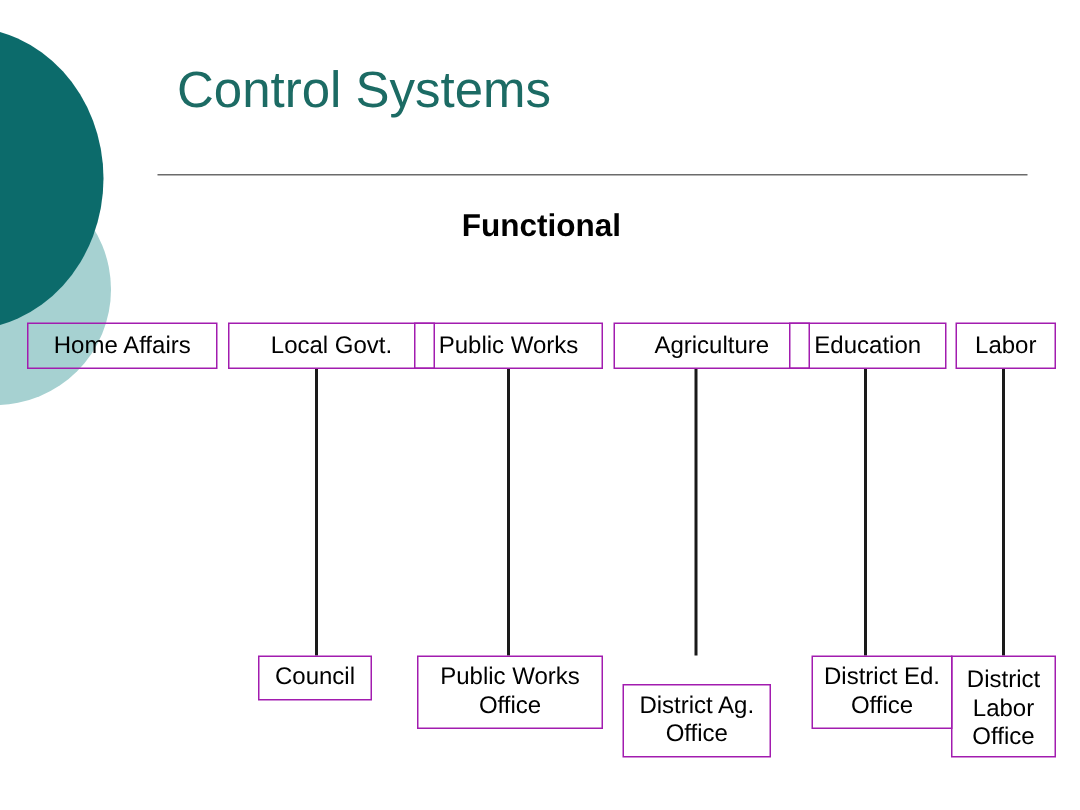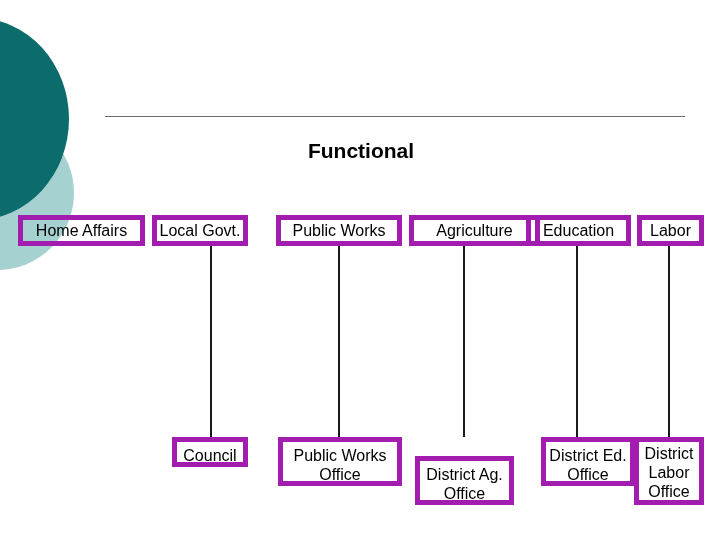--- a/index.html
+++ b/index.html
@@ -88,21 +88,21 @@
     position: absolute;
     left: 0; top: 0;
     width: 720px;
     height: 540px;
     z-index: 4;
   }
 
   .node {
     position: absolute;
     box-sizing: border-box;
-    border: 5px solid #a21caf;
+    border: 1px solid #a21caf;
     background: transparent;
     color: #000000;
     font-size: 16px;
     line-height: 19px;
     display: flex;
     align-items: center;
     justify-content: center;
     text-align: center;
     padding: 1px 3px;
   }
@@ -117,37 +117,38 @@
   }
 </style>
 </head>
 <body>
 
 <div id="slide">
 
   <div class="deco-circle" id="circle-light"></div>
   <div class="deco-circle" id="circle-dark"></div>
 
+  <div id="page-title">Control Systems</div>
 
   <div id="title-divider"></div>
 
   <div id="subtitle">
     <span id="subtitle-inner">Functional</span>
   </div>
 
   <div id="org-chart">
       <div class="connector" style="left: 210px; top: 246px; height: 191px;"></div>
       <div class="connector" style="left: 338px; top: 246px; height: 191px;"></div>
       <div class="connector" style="left: 463px; top: 246px; height: 191px;"></div>
       <div class="connector" style="left: 576px; top: 246px; height: 191px;"></div>
       <div class="connector" style="left: 668px; top: 246px; height: 191px;"></div>
       <div class="node top" style="left: 18px; top: 215px; width: 127px; height: 31px;">
         <span class="node-label">Home Affairs</span>
       </div>
-      <div class="node top" style="left: 152px; top: 215px; width: 96px; height: 31px;">
+      <div class="node top" style="left: 152px; top: 215px; width: 138px; height: 31px;">
         <span class="node-label">Local Govt.</span>
       </div>
       <div class="node top" style="left: 276px; top: 215px; width: 126px; height: 31px;">
         <span class="node-label">Public Works</span>
       </div>
       <div class="node top" style="left: 409px; top: 215px; width: 131px; height: 31px;">
         <span class="node-label">Agriculture</span>
       </div>
       <div class="node top" style="left: 526px; top: 215px; width: 105px; height: 31px; align-items: center;">
         <span class="node-label">Education</span>

